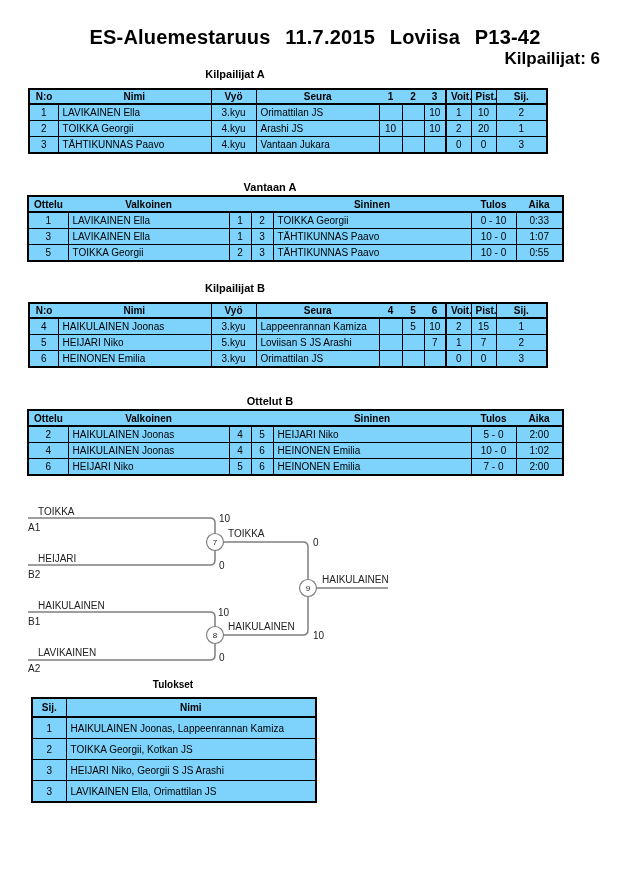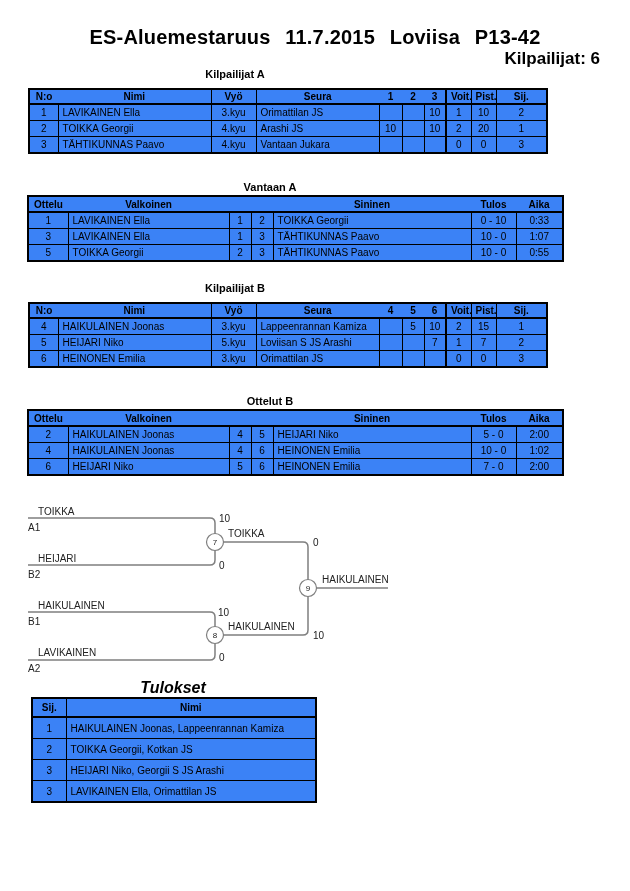--- a/index.html
+++ b/index.html
@@ -13,21 +13,21 @@
     font-size:20px;font-weight:bold;word-spacing:9px;letter-spacing:0.2px;
   }
   #participants{
     top:49px;right:30px;font-size:17px;font-weight:bold;
   }
   .section-heading{
     font-size:11px;font-weight:bold;text-align:center;height:13px;
   }
   table.tbl{
     position:absolute;border-collapse:collapse;table-layout:fixed;
-    background:#3b82f6;border:2px solid #000;
+    background:#7dd3fc;border:2px solid #000;
   }
   table.tbl th,table.tbl td{
     border:1px solid #000;font-size:10px;line-height:11px;
     padding:0 4px;overflow:hidden;white-space:nowrap;
   }
   table.tbl thead th{border-bottom:2px solid #000;font-weight:bold;text-align:center;}
   table.kilp thead th{height:13px;}
   table.kilp td{height:15px;}
   table.ott thead th{height:14px;}
   table.ott td{height:15px;}
@@ -322,21 +322,21 @@
     <text x="219" y="166">0</text>
     <text x="322" y="88">HAIKULAINEN</text>
   </g>
   <g font-size="8" fill="#222222" text-anchor="middle">
     <text x="215" y="50">7</text>
     <text x="215" y="143">8</text>
     <text x="308" y="96">9</text>
   </g>
 </svg>
 
-<div class="abs section-heading" style="left:31px;top:679px;width:284px;font-size:16px;font-style:italic;">Tulokset</div>
+<div class="abs section-heading" style="left:31px;top:679px;width:284px;font-size:10px;">Tulokset</div>
 <table class="tbl tulo" style="left:31px;top:697px;width:284px;">
   <colgroup>
       <col style="width:34px">
       <col style="width:250px">
     </colgroup>
   <thead>
       <tr>
     <th>Sij.</th>
     <th>Nimi</th>
   </tr>

